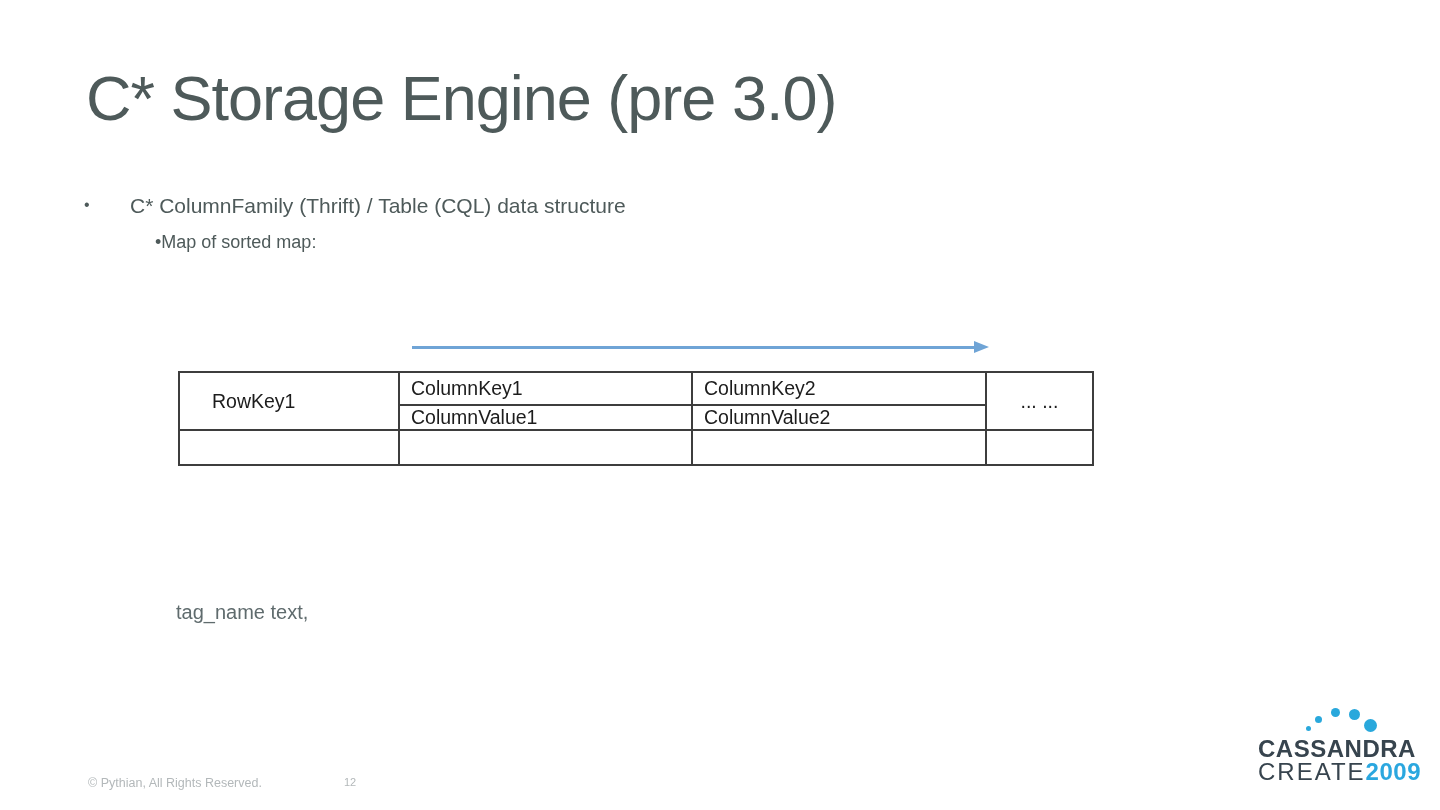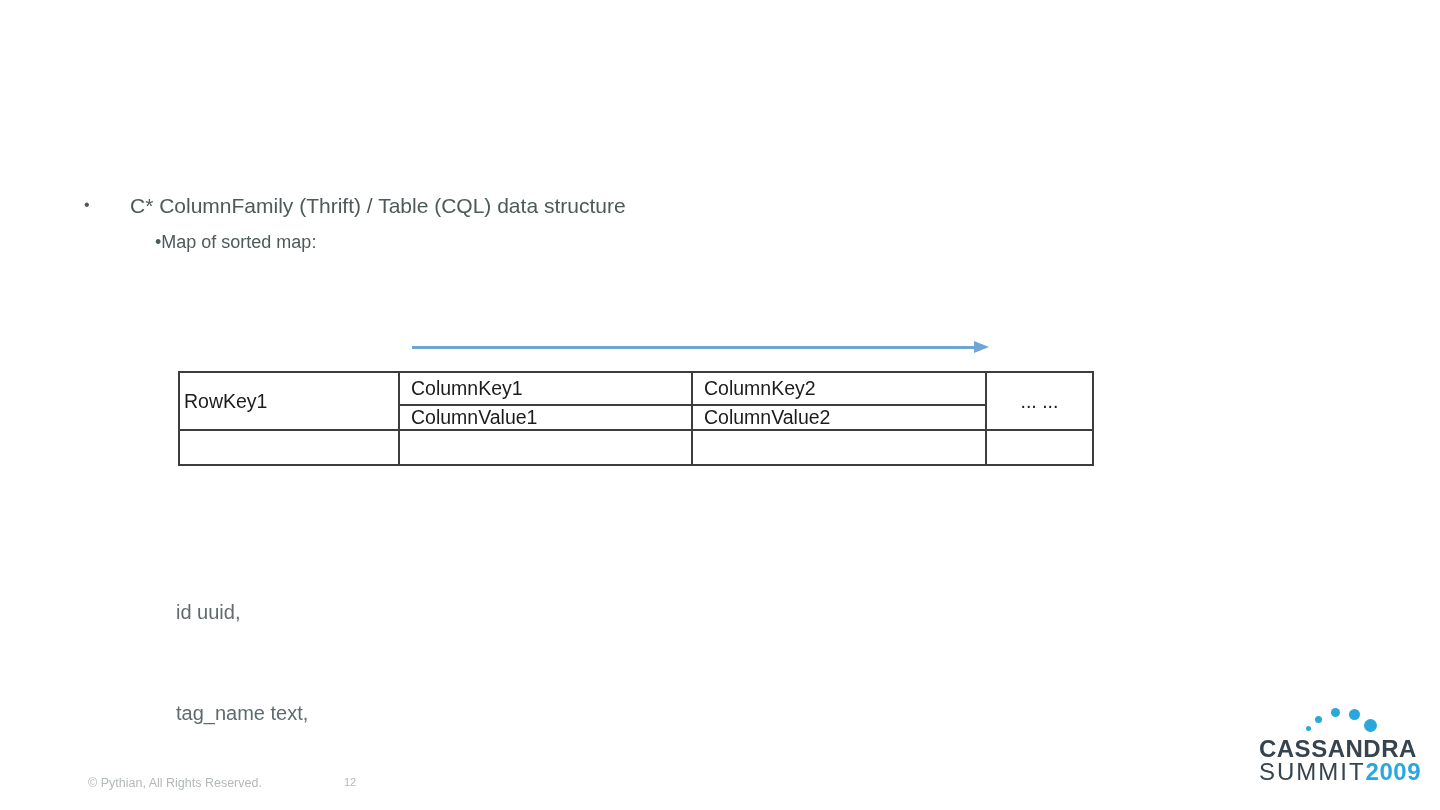--- a/index.html
+++ b/index.html
@@ -91,21 +91,21 @@
   .storage-table td {
     border: 2px solid #3d3d3d;
     vertical-align: middle;
     padding: 0 0 0 11px;
     overflow: hidden;
     white-space: nowrap;
   }
   .storage-table tr.key-row td { height: 33px; }
   .storage-table tr.val-row td { height: 25px; }
   .storage-table tr.empty-row td { height: 35px; }
-  .storage-table td.rowkey { padding-left: 4px; }
+  .storage-table td.rowkey { padding-left: 32px; }
   .storage-table td.more { text-align: center; padding-left: 0; }
 
   
   .code {
     position: absolute;
     left: 158px; top: 529px;
     font-size: 20px;
     line-height: 33.5px;
     color: #5f6b6d;
     white-space: pre;
@@ -161,20 +161,21 @@
     font-weight: 700;
     letter-spacing: 0.5px;
     color: #2ba7df;
   }
 </style>
 </head>
 <body>
 
 <div class="slide">
 
+  <h1 class="title">C* Storage Engine (pre 3.0)</h1>
 
   <div class="bullet1">
     <span class="marker">•</span>
     <span>C* ColumnFamily (Thrift) / Table (CQL) data structure</span>
   </div>
 
   <div class="sub-bullet">•Map of sorted map:</div>
 
 
   <div class="arrow-line"></div>
@@ -201,34 +202,33 @@
     <tr class="empty-row">
       <td></td>
       <td></td>
       <td></td>
       <td></td>
     </tr>
   </tbody>
     </table>
 
   <div class="code">
-    <div class="code-line indent">id uuid,</div>
     <div class="code-line indent">tag_name text,</div>
     
     
   </div>
 
   <div class="footer-copy">© Pythian, All Rights Reserved.</div>
   <div class="page-num">12</div>
 
   <div>
     <span class="logo-dot dot1"></span>
     <span class="logo-dot dot2"></span>
     <span class="logo-dot dot3"></span>
     <span class="logo-dot dot4"></span>
     <span class="logo-dot dot5"></span>
     <div class="logo-text">
       <div class="logo-line1">CASSANDRA</div>
-      <div class="logo-line2"><span class="logo-summit">SUMMIT</span><span class="logo-year">2009</span></div>
+      <div class="logo-line2"><span class="logo-summit">CREATE</span><span class="logo-year">2009</span></div>
     </div>
   </div>
 
 </div>
 
 </body></html>

